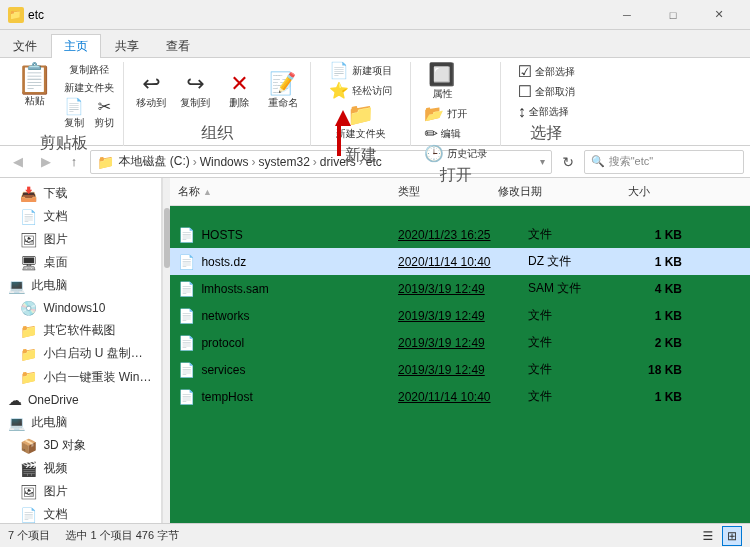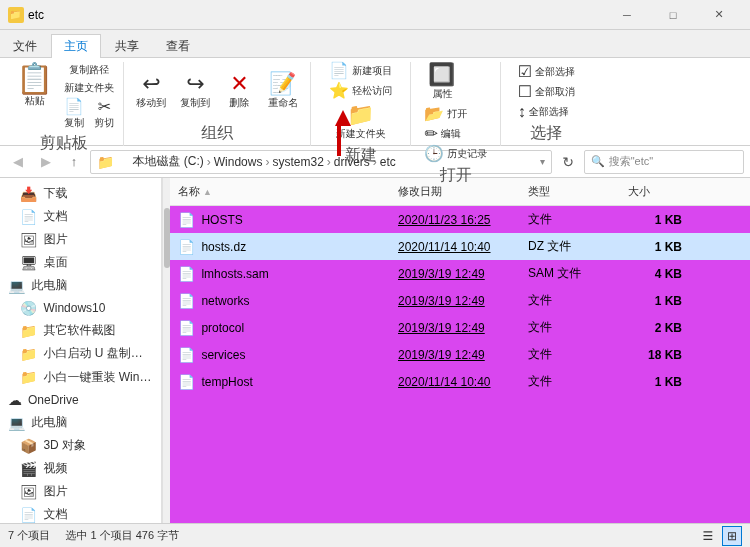--- a/index.html
+++ b/index.html
@@ -178,23 +178,24 @@
       height: 60px;
       background: #c0c0c0;
       border-radius: 3px;
       margin: 2px auto;
       margin-top: 30px;
     }
 
     
     .file-area {
       flex: 1;
-      background: #d946ef;
+      background: #15803d;
       display: flex;
       flex-direction: column;
+      gap: 15px;
     }
     .file-header {
       display: flex;
       border-bottom: 1px solid #e0e0e0;
       padding: 4px 0;
       background: #fafafa;
     }
     .file-col-header {
       font-size: 11px;
       color: #333;
@@ -383,21 +384,21 @@
     <div class="ribbon-group-label">选择</div>
   </div>
 </div>
 
 <div class="addressbar">
   <div class="nav-btn disabled">◀</div>
   <div class="nav-btn disabled">▶</div>
   <div class="nav-btn">↑</div>
   <div class="address-path">
     <span style="font-size:14px;">📁</span>
-    <span style="margin-left:18px;">本地磁盘 (C:)</span>
+    <span style="margin-left:4px;">本地磁盘 (C:)</span>
     <span class="path-sep">›</span>
     <span>Windows</span>
     <span class="path-sep">›</span>
     <span>system32</span>
     <span class="path-sep">›</span>
     <span>drivers</span>
     <span class="path-sep">›</span>
     <span>etc</span>
     <span style="flex:1"></span>
     <span style="color:#888; font-size:10px;">▾</span>
@@ -480,25 +481,25 @@
     <div class="sidebar-scroll-thumb"></div>
   </div>
 
   <div class="file-area">
 
     <div class="file-header">
       <div class="file-col-header col-name">
         <span>名称</span>
         <span style="color:#aaa; font-size:9px;">▲</span>
       </div>
+      <div class="file-col-header col-type">
+        <span>类型</span>
+      </div>
       <div class="file-col-header col-date">
         <span>修改日期</span>
-      </div>
-      <div class="file-col-header col-type">
-        <span>类型</span>
       </div>
       <div class="file-col-header col-size">
         <span>大小</span>
       </div>
     </div>
 
     <div class="file-list" id="file-list-container">
     <div class="file-row">
           <div class="file-cell file-cell-name">
             <span class="file-icon">📄</span>

